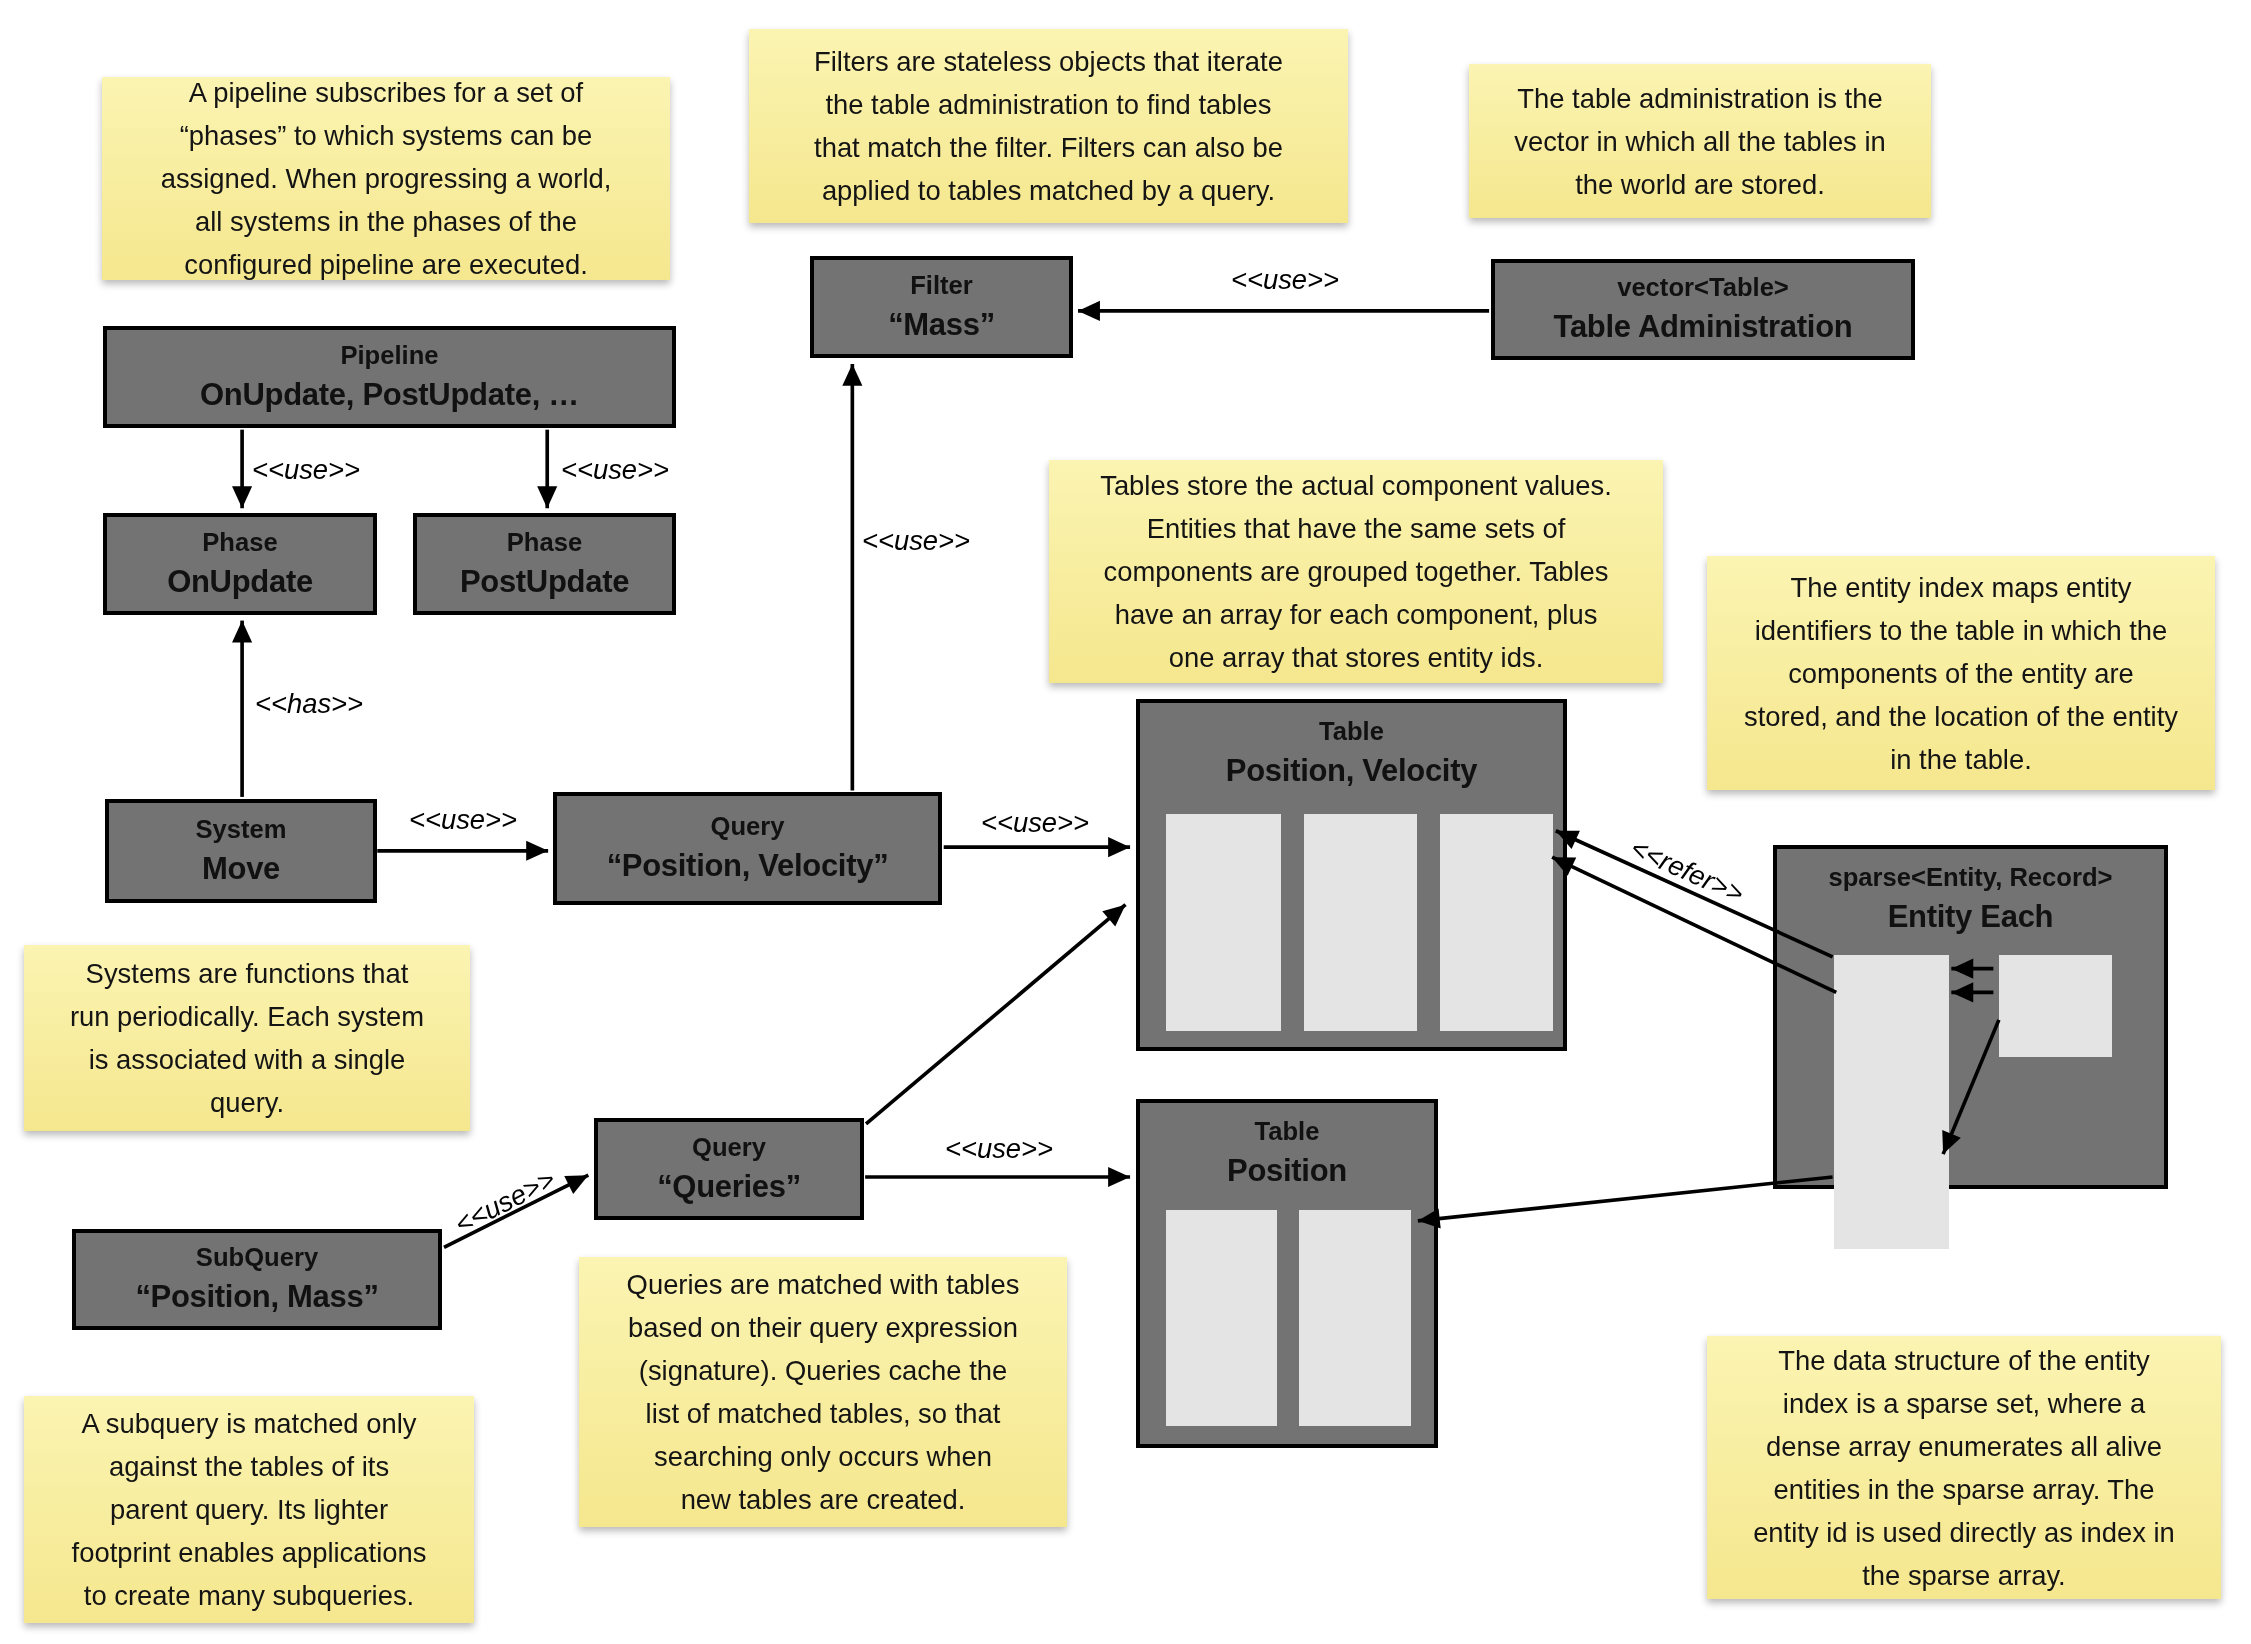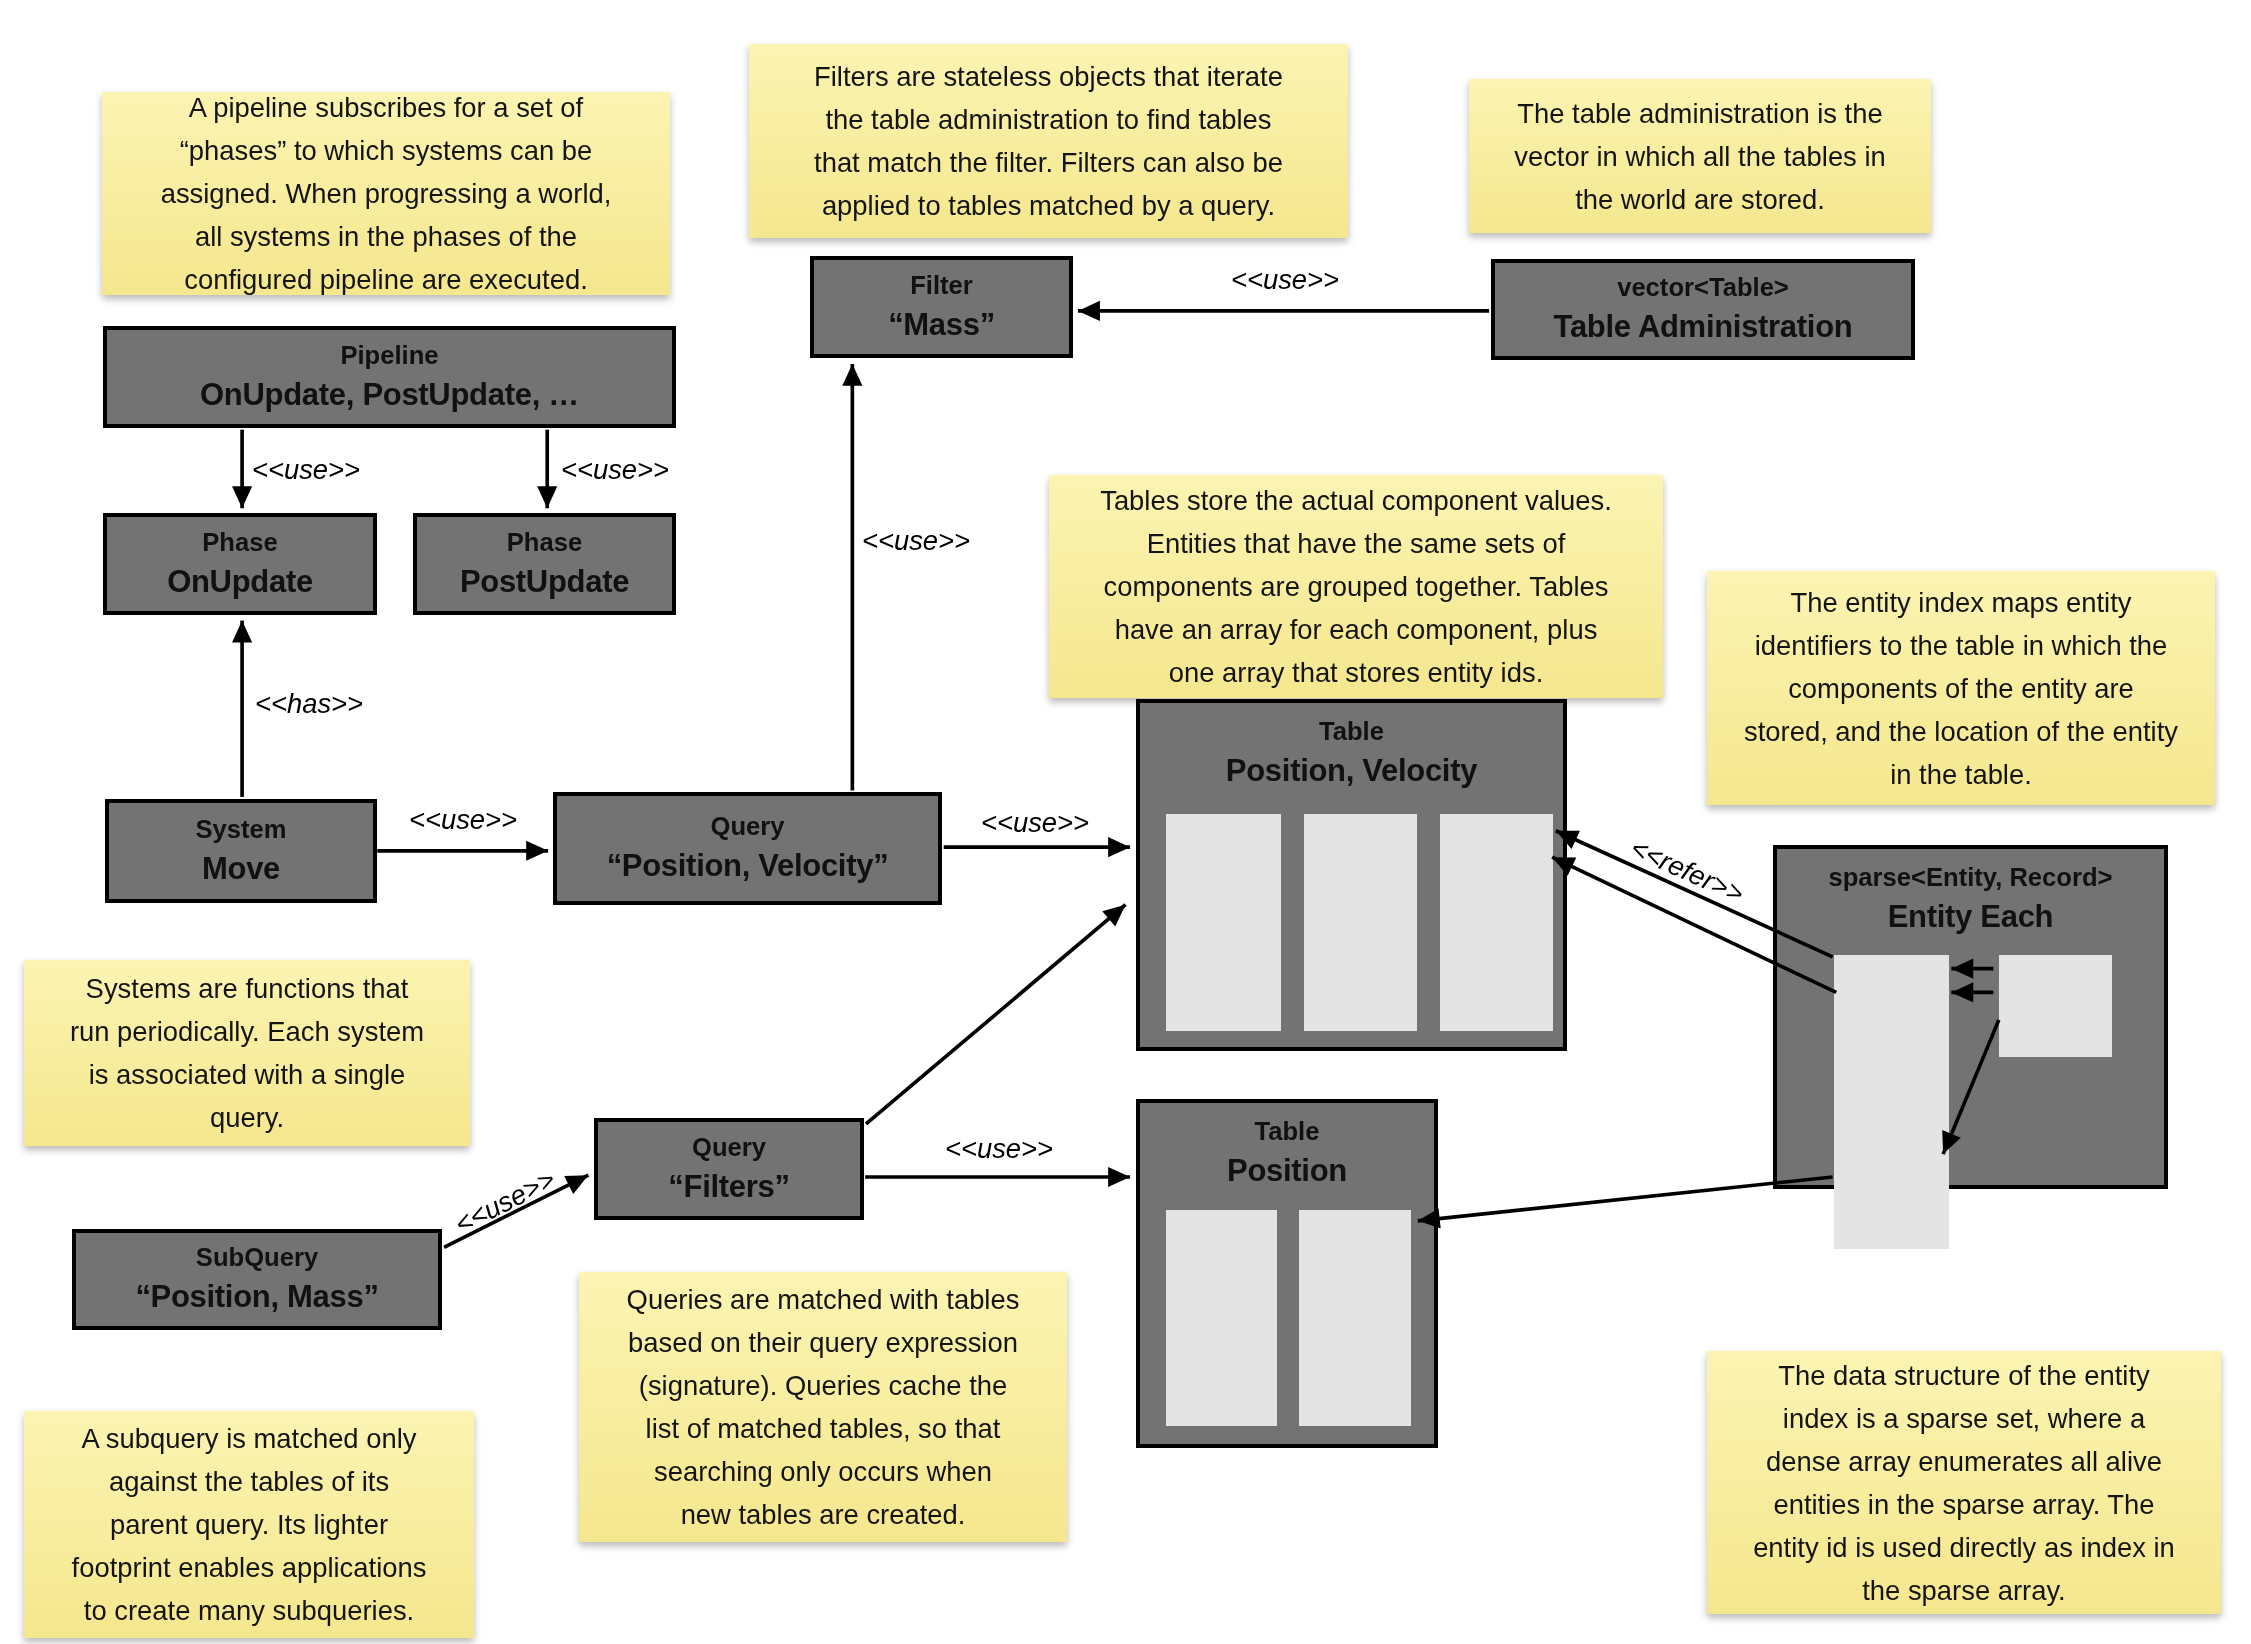--- a/index.html
+++ b/index.html
@@ -8,21 +8,21 @@
     font-family:"Liberation Sans", sans-serif; color:#111111; overflow:hidden;
   }
 
   
   .note {
     position:absolute;
     background:linear-gradient(180deg, #fbf4b2 0%, #f5e78e 100%);
     box-shadow:0 3.7px 7.3px rgba(0,0,0,0.28);
     display:flex; align-items:center; justify-content:center;
     text-align:center; font-size:27.4px; line-height:43px;
-    color:#141414; white-space:pre-line;margin-top:15px;
+    color:#141414; white-space:pre-line;
   }
 
   
   .box {
     position:absolute; background:#737373; border:4.6px solid #000;
     box-sizing:border-box; display:flex; flex-direction:column;
     align-items:center; justify-content:center; text-align:center;
   }
   .box .stereo { font-size:25.6px; font-weight:bold; line-height:34px; }
   .box .label  { font-size:31px; font-weight:bold; line-height:45px; letter-spacing:-0.3px; }
@@ -158,21 +158,21 @@
   <div class="box" id="b-system">
     <div class="stereo">System</div>
     <div class="label">Move</div>
   </div>
   <div class="box" id="b-query-pv">
     <div class="stereo">Query</div>
     <div class="label">“Position, Velocity”</div>
   </div>
   <div class="box" id="b-query-pos">
     <div class="stereo">Query</div>
-    <div class="label">“Filters”</div>
+    <div class="label">“Queries”</div>
   </div>
   <div class="box" id="b-subquery">
     <div class="stereo">SubQuery</div>
     <div class="label">“Position, Mass”</div>
   </div>
 
   <div class="box tablebox" id="b-table-pv">
     <div class="stereo">Table</div>
     <div class="label">Position, Velocity</div>
     <div class="array-col c1"></div>

